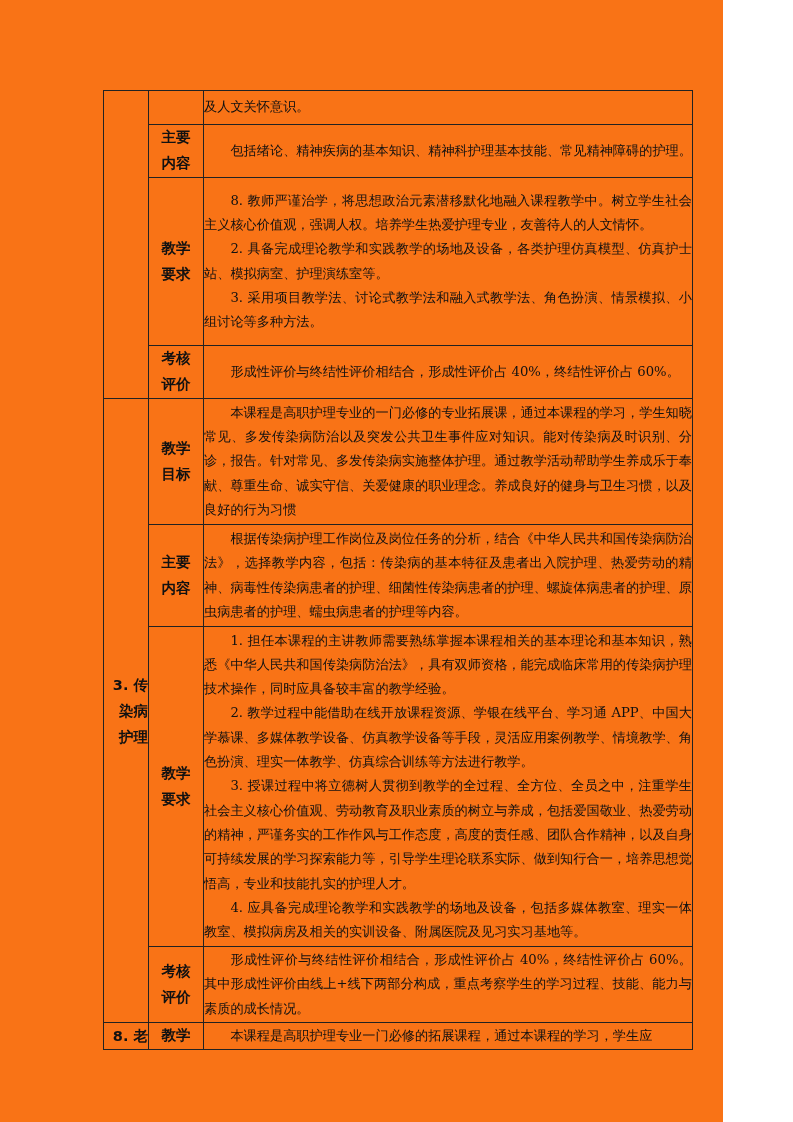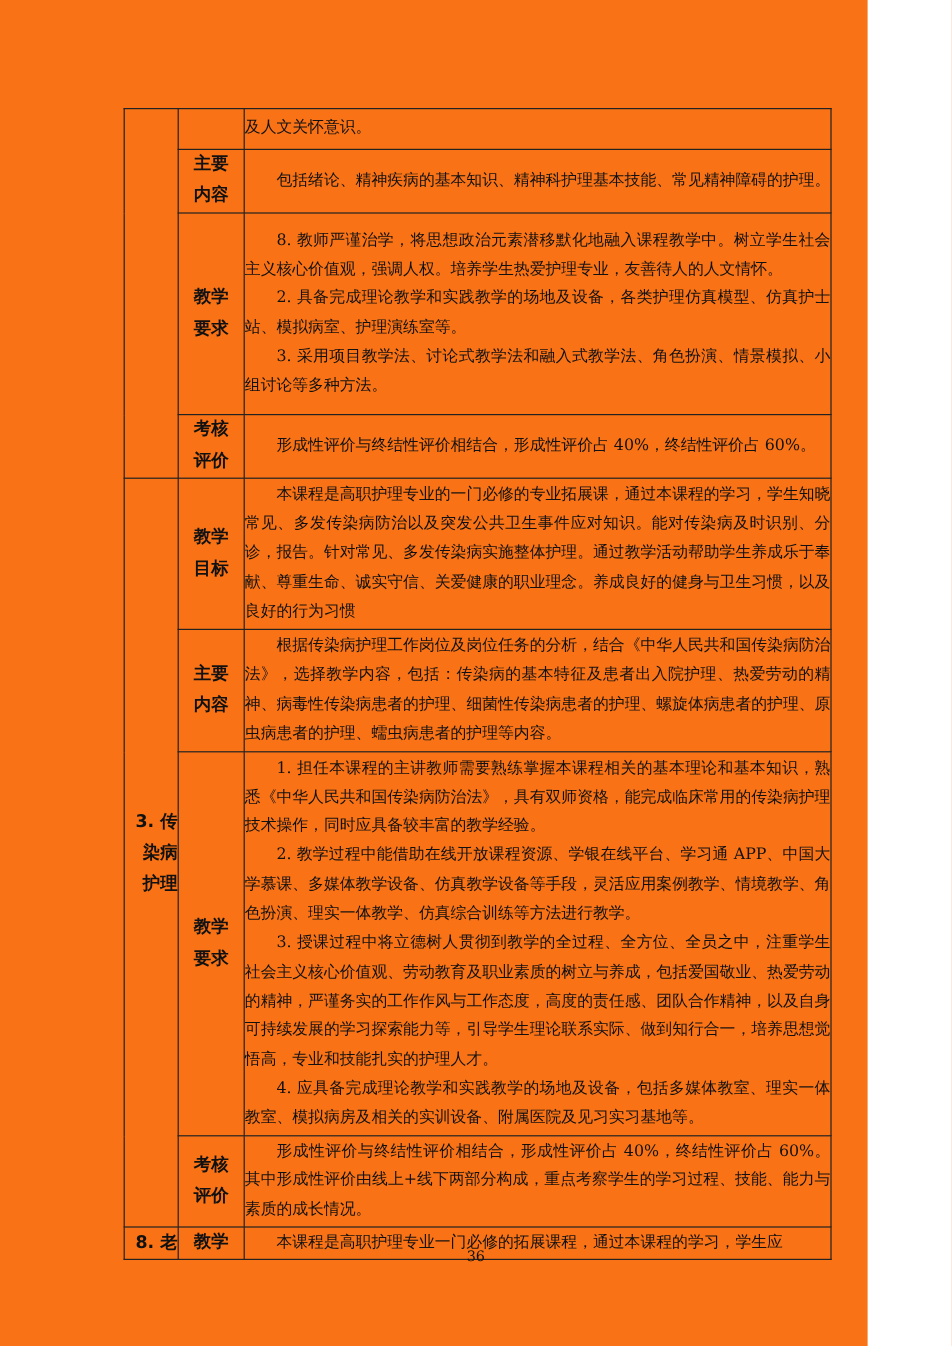--- a/index.html
+++ b/index.html
@@ -122,14 +122,13 @@
       <td class="label">
         <span>教学</span>
       </td>
       <td class="content" style="padding-top:0;padding-bottom:0;margin-top:41px;">
         <p style="white-space:nowrap;overflow:hidden;">本课程是高职护理专业一门必修的拓展课程，通过本课程的学习，学生应</p>
       </td>
     </tr>
   </tbody>
     </table>
 
-  <div class="page-number">36</div>
 </div>
 
 </body></html>

